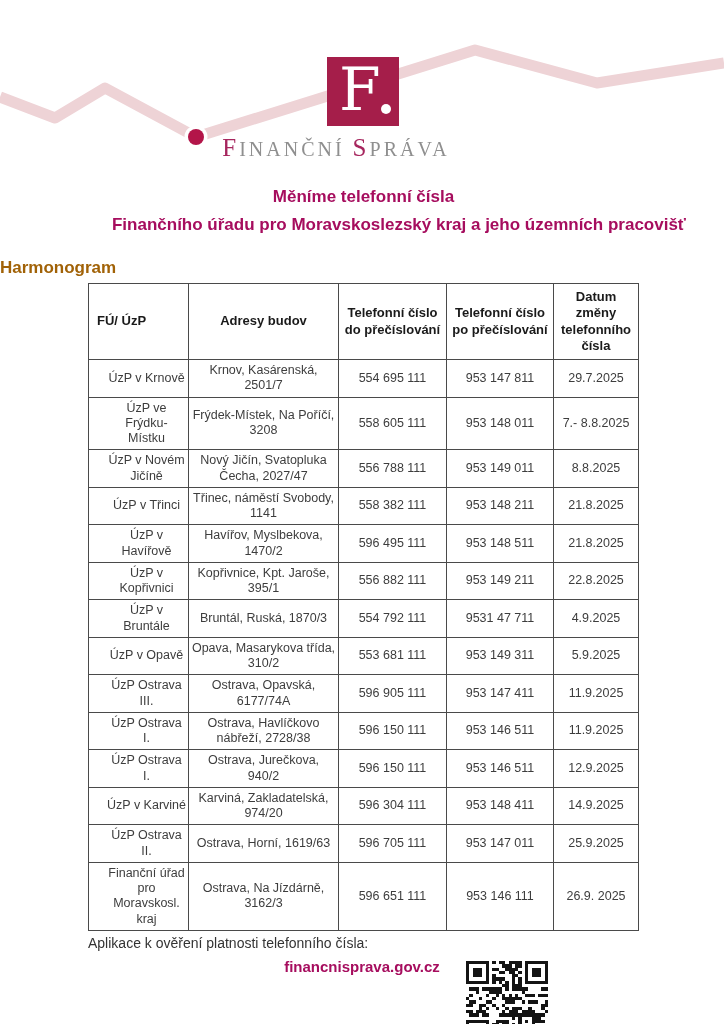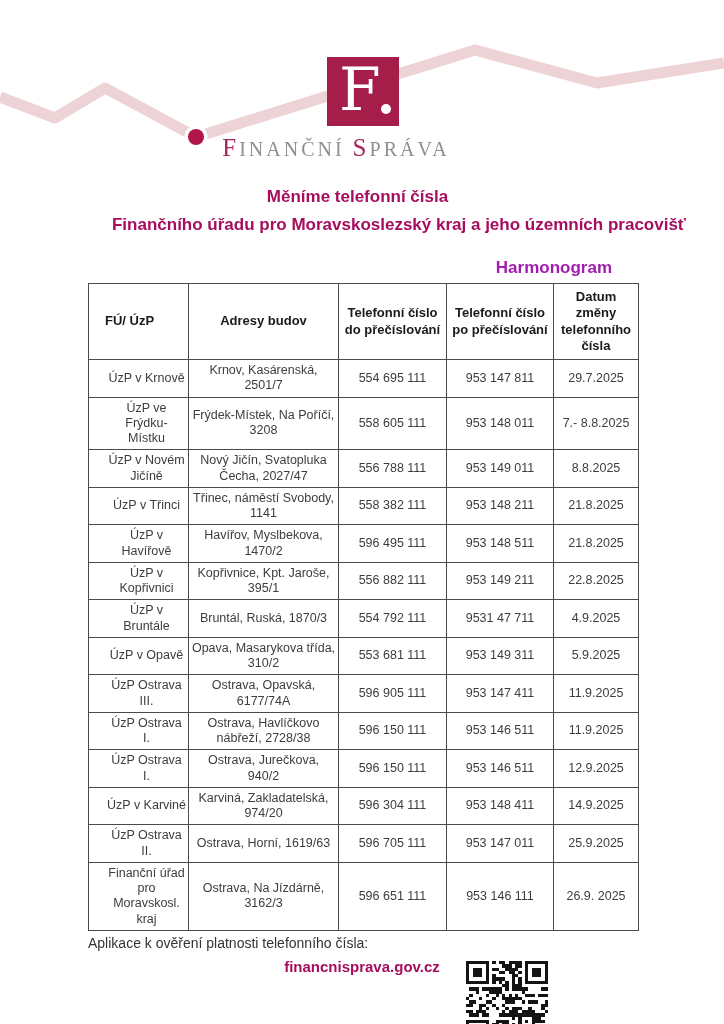--- a/index.html
+++ b/index.html
@@ -28,42 +28,42 @@
   }
   .wordmark{
     position:absolute;top:134px;left:0;width:672px;
     text-align:center;
     font-family:"Liberation Serif","DejaVu Serif",serif;
     font-size:20px;letter-spacing:3px;color:#8f8f8f;
     white-space:nowrap;
   }
   .wordmark .brand-cap{font-size:25px;color:#a6265e;}
   
-  .title-line1{position:absolute;top:187px;left:12px;width:691px;text-align:center;
+  .title-line1{position:absolute;top:187px;left:18px;width:691px;text-align:center;
     font-size:17px;font-weight:bold;color:#a60d5e;}
   .title-line2{position:absolute;top:215px;left:0;width:724px;text-align:center;
     font-size:17px;font-weight:bold;color:#a60d5e;padding-left:37px;}
-  .table-heading{position:absolute;top:258px;left:0;width:612px;text-align:right;
-    font-size:17px;font-weight:bold;color:#a21caf;}
+  .table-heading{position:absolute;top:258px;left:0;width:612px;text-align:left;
+    font-size:17px;font-weight:bold;color:#a16207;}
   
   .content{position:absolute;top:283px;left:0;width:724px;}
   table.schedule{
     margin-left:88px;width:550px;border-collapse:collapse;
     font-size:12.5px;color:#3d3d3d;table-layout:fixed;
   }
   table.schedule th,table.schedule td{
     border:1px solid #4a4a4a;
     line-height:1.22;
     vertical-align:middle;
   }
   table.schedule th{
     font-size:13px;font-weight:bold;color:#1a1a1a;
     padding:5px 2px;text-align:center;line-height:1.25;
   }
-  table.schedule th.col-office{text-align:left;padding-left:16px;}
+  table.schedule th.col-office{text-align:left;padding-left:8px;}
   table.schedule td{padding:3px 2px;text-align:center;height:26px;}
   table.schedule td.office-cell{text-align:center;padding-left:18px;margin-left:17px;}
   
   .qr-note{margin:4px 0 0 88px;font-size:14px;color:#333333;}
   .qr-code{display:block;margin:10px 0 0 466px;width:82px;height:82px;}
   .footer-url{
     position:absolute;top:958px;left:0;width:724px;text-align:center;
     font-size:15px;font-weight:bold;color:#a60d5e;
   }
   .footer-url span{cursor:pointer;}

